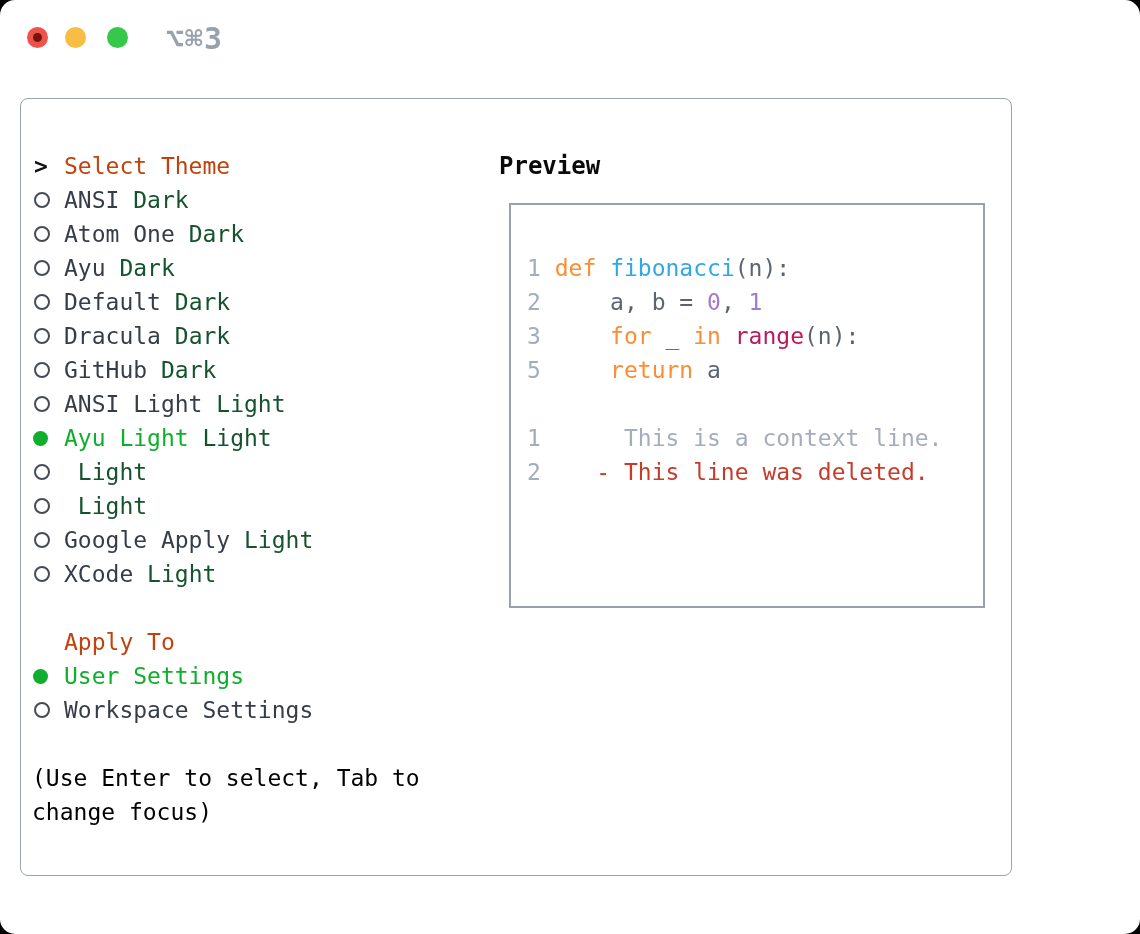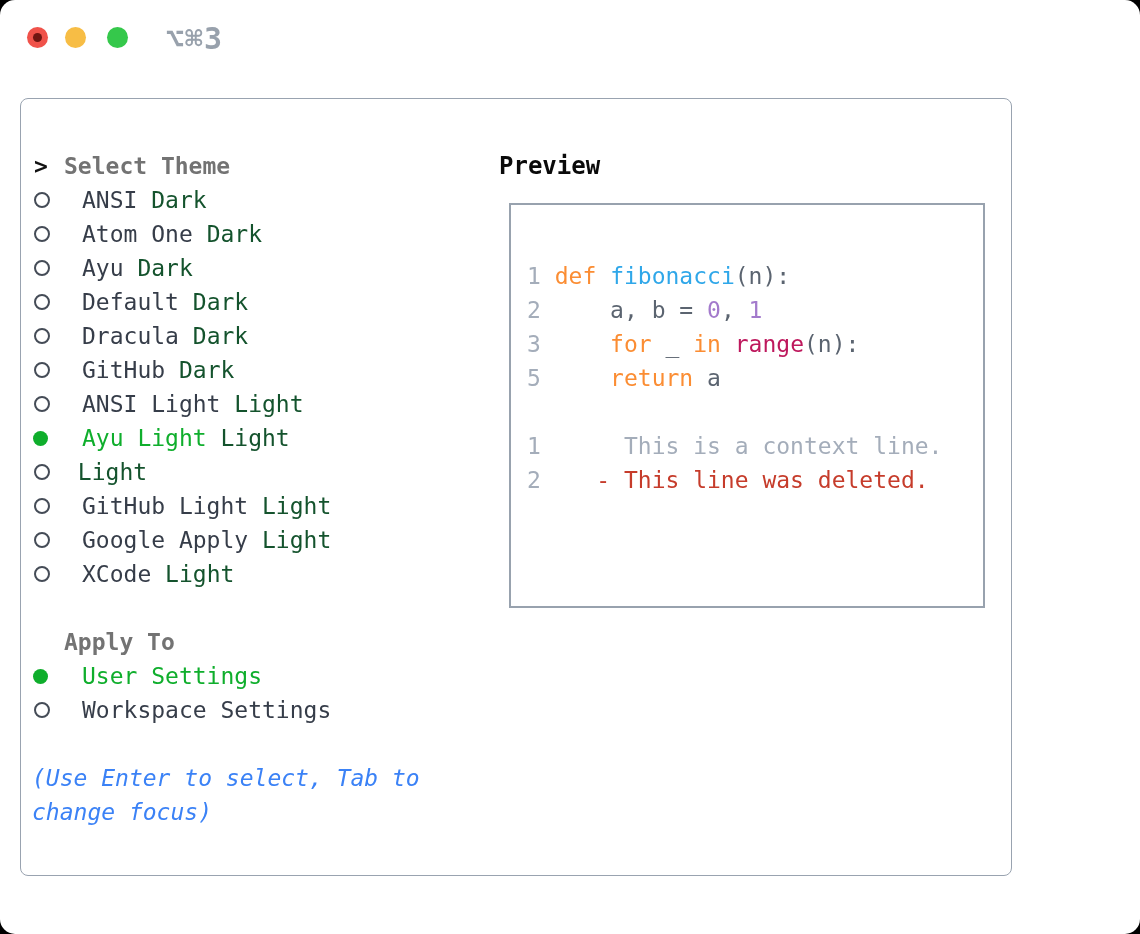--- a/index.html
+++ b/index.html
@@ -25,35 +25,35 @@
     border:1.5px solid #99a3b0;border-radius:8px;background:#fff;
   }
   
   .left-col{position:absolute;left:11px;top:50px;width:440px;}
   .row{height:34px;line-height:34px;font-size:23px;color:#363d49;white-space:pre;
        display:flex;align-items:center;}
   .marker{display:inline-flex;width:32px;height:34px;align-items:center;flex:0 0 32px;}
   .marker .ring{width:12px;height:12px;border:2px solid #454c57;border-radius:50%;margin-left:2px;}
   .marker .fill{width:15px;height:15px;border-radius:50%;margin-left:1px;background:#0fae2c;}
   .marker .cursor{font-weight:bold;color:#111;margin-left:2px;}
-  .row .hdr{font-weight:bold;color:#737373;}
-  .row .nm{color:#363d49;margin-left:18px;}
+  .row .hdr{font-weight:normal;color:#c2410c;}
+  .row .nm{color:#363d49;}
   .row .nm.sel{color:#0fae2c;}
   .row .sfx{color:#14532d;}
-  .row.hint{color:#3b82f6;font-style:italic;}
+  .row.hint{color:#000000;}
   
   .preview-title{
     position:absolute;left:478px;top:50px;height:34px;line-height:34px;
     font-size:24px;font-weight:bold;color:#0a0a0a;
   }
   .preview-box{
     position:absolute;left:488px;top:104px;width:472px;height:401px;
     border:2px solid #98a2ae;background:#fff;overflow:hidden;
   }
-  .code{padding:12px 0 0 16px;margin-top:8px;}
+  .code{padding:12px 0 0 16px;}
   .cline{height:34px;line-height:34px;font-size:23px;white-space:pre;}
   .ln-num{color:#a4adba;}
   .tk-kw{color:#fb8d33;}
   .tk-fn{color:#2fa7e9;}
   .tk-bi{color:#be185d;}
   .tk-lit{color:#a37acc;}
   .tk-tx{color:#5b6470;}
   .tk-ctx{color:#a4adba;}
   .tk-del{color:#c63c2b;}
   .tk-add{color:#0cc20c;}
@@ -79,21 +79,21 @@
         <div class="row"><span class="marker"><span class="cursor">&gt;</span></span><span class="hdr">Select Theme</span></div>
         <div class="row"><span class="marker"><span class="ring"></span></span><span class="nm">ANSI</span><span class="sfx"> Dark</span></div>
         <div class="row"><span class="marker"><span class="ring"></span></span><span class="nm">Atom One</span><span class="sfx"> Dark</span></div>
         <div class="row"><span class="marker"><span class="ring"></span></span><span class="nm">Ayu</span><span class="sfx"> Dark</span></div>
         <div class="row"><span class="marker"><span class="ring"></span></span><span class="nm">Default</span><span class="sfx"> Dark</span></div>
         <div class="row"><span class="marker"><span class="ring"></span></span><span class="nm">Dracula</span><span class="sfx"> Dark</span></div>
         <div class="row"><span class="marker"><span class="ring"></span></span><span class="nm">GitHub</span><span class="sfx"> Dark</span></div>
         <div class="row"><span class="marker"><span class="ring"></span></span><span class="nm">ANSI Light</span><span class="sfx"> Light</span></div>
         <div class="row"><span class="marker"><span class="fill"></span></span><span class="nm sel">Ayu Light</span><span class="sfx"> Light</span></div>
         <div class="row"><span class="marker"><span class="ring"></span></span><span class="sfx"> Light</span></div>
-        <div class="row"><span class="marker"><span class="ring"></span></span><span class="nm">GitHub Light</span><span class="sfx"> Light</span></div>
+        <div class="row"><span class="marker"><span class="ring"></span></span><span class="sfx"> Light</span></div>
         <div class="row"><span class="marker"><span class="ring"></span></span><span class="nm">Google Apply</span><span class="sfx"> Light</span></div>
         <div class="row"><span class="marker"><span class="ring"></span></span><span class="nm">XCode</span><span class="sfx"> Light</span></div>
         <div class="row"></div>
         <div class="row"><span class="marker"></span><span class="hdr">Apply To</span></div>
         <div class="row"><span class="marker"><span class="fill"></span></span><span class="nm sel">User Settings</span></div>
         <div class="row"><span class="marker"><span class="ring"></span></span><span class="nm">Workspace Settings</span></div>
         <div class="row"></div>
         <div class="row hint">(Use Enter to select, Tab to</div>
         <div class="row hint">change focus)</div>
       </div>

